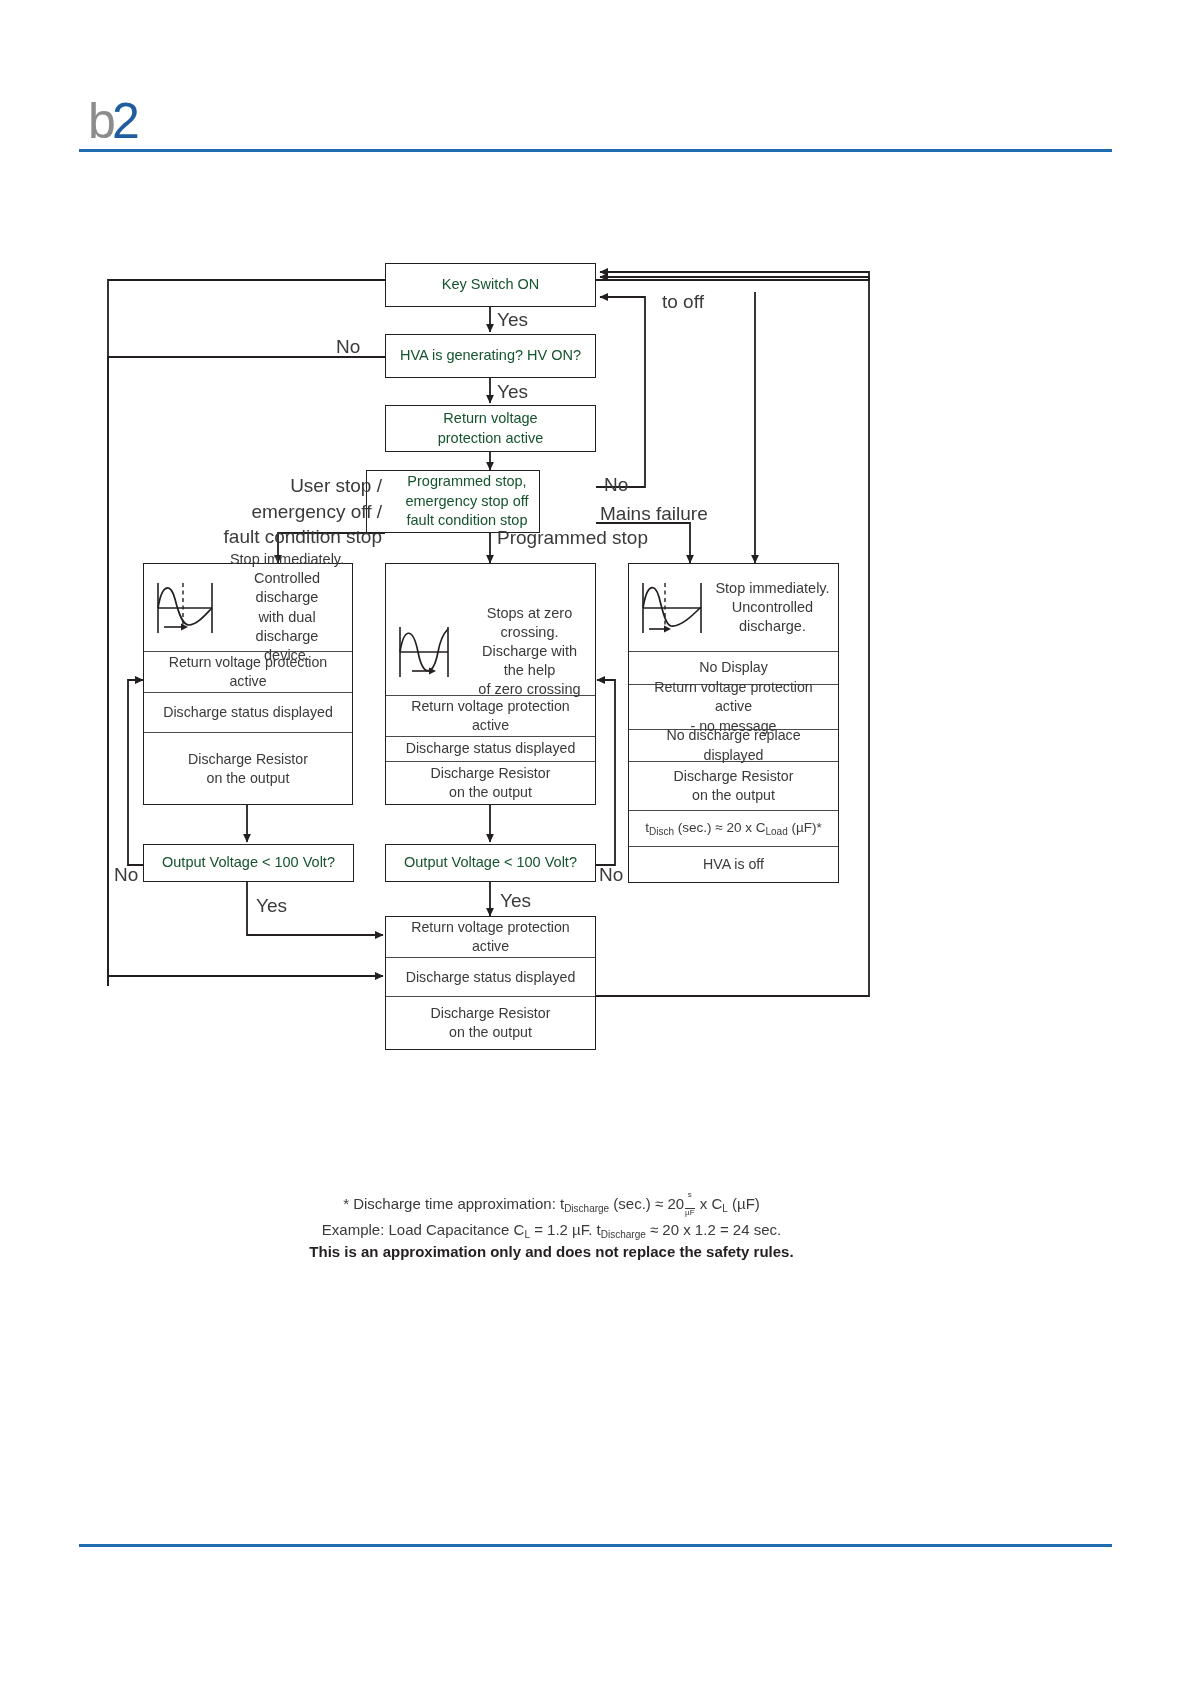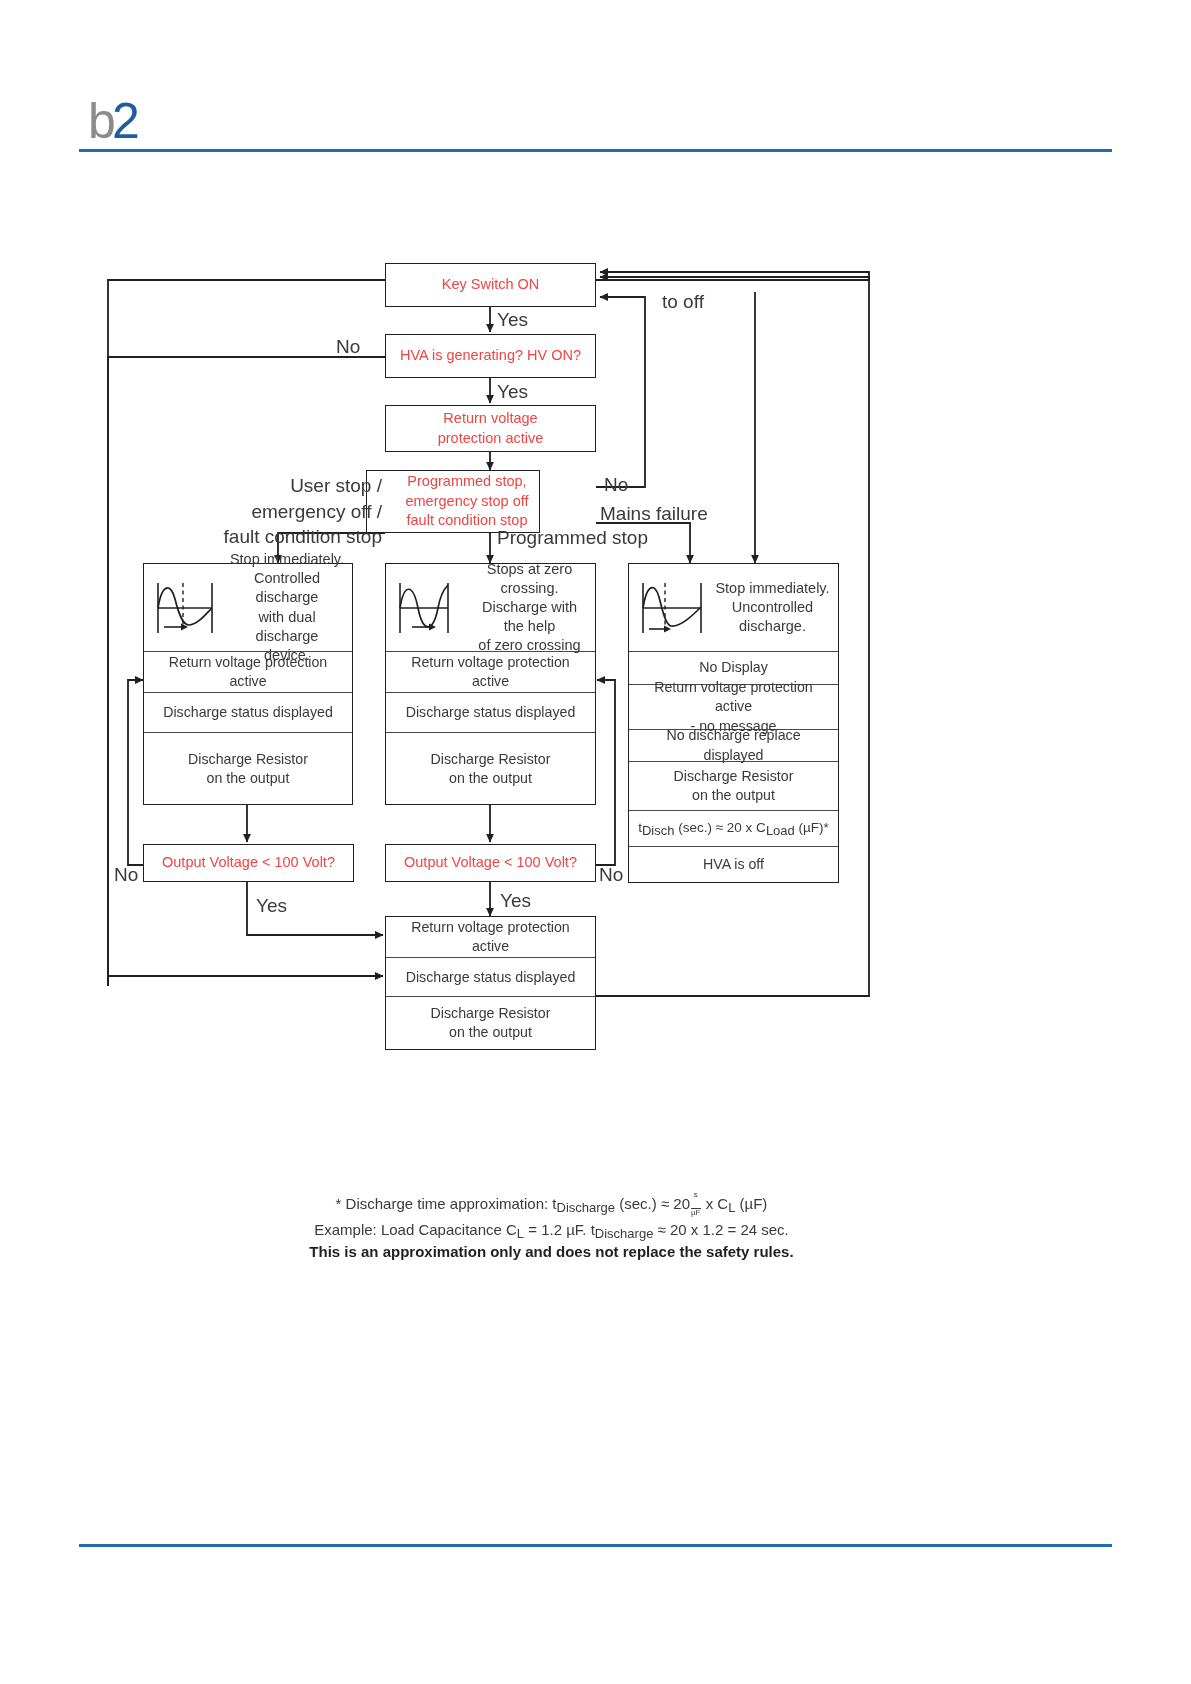--- a/index.html
+++ b/index.html
@@ -65,21 +65,21 @@
     position: absolute;
     box-sizing: border-box;
     border: 1.6px solid #231f20;
     background: #ffffff;
     display: flex;
     align-items: center;
     justify-content: center;
     text-align: center;
     font-size: 14.5px;
     line-height: 1.35;
-    color: #ef4444;
+    color: #14532d;
     padding: 3px 8px;
   }
   .stack {
     position: absolute;
     box-sizing: border-box;
     border: 1.6px solid #231f20;
     background: #ffffff;
     display: flex;
     flex-direction: column;
   }
@@ -119,21 +119,21 @@
 
   .edgelabel {
     position: absolute;
     font-size: 19px;
     color: #3a3a3c;
     white-space: pre;
     line-height: 1.35;
   }
   .edgelabel.multi { white-space: normal; text-align: right; }
 
-  sub { font-size: 13px; vertical-align: baseline; position: relative; top: 3px; }
+  sub { font-size: 10px; vertical-align: baseline; position: relative; top: 3px; }
 
   
   #footnote {
     position: absolute;
     left: 0;
     top: 1192px;
     width: 1103px;
     text-align: center;
     font-size: 15px;
     color: #3a3a3c;
@@ -272,21 +272,21 @@
 device.</span>
       </div>
       <div class="row" style="height:41px;">Return voltage protection active</div>
       <div class="row" style="height:41px;">Discharge status displayed</div>
       <div class="row" style="height:72px;
            white-space:pre-line;">Discharge Resistor
 on the output</div>
     </div>
 
     <div class="stack" style="left:385px; top:563px; width:211px; height:242px;">
-      <div class="row headrow" style="height:88px;">
+      <div class="row headrow" style="height:88px;margin-top:44px;">
         <svg class="wave" viewBox="0 0 74 62">
           <line x1="8" y1="6" x2="8" y2="56" stroke="#231f20" stroke-width="1.6"></line>
           <line x1="56" y1="6" x2="56" y2="56" stroke="#231f20" stroke-width="1.6"></line>
           <line x1="8" y1="31" x2="56" y2="31" stroke="#231f20" stroke-width="1.3"></line>
           <path d="M8,31 C12,6 21,6 26,31 C31,56 41,56 46,31 C48,20 52,12 56,8" stroke="#231f20" stroke-width="1.7" fill="none"></path>
           <line x1="20" y1="50" x2="38" y2="50" stroke="#231f20" stroke-width="1.6"></line>
           <path d="M37,46.6 L44,50 L37,53.4 z" fill="#231f20"></path>
         </svg>
         <span class="htext" style="white-space:pre-line;">Stops at zero crossing.
 Discharge with the help

